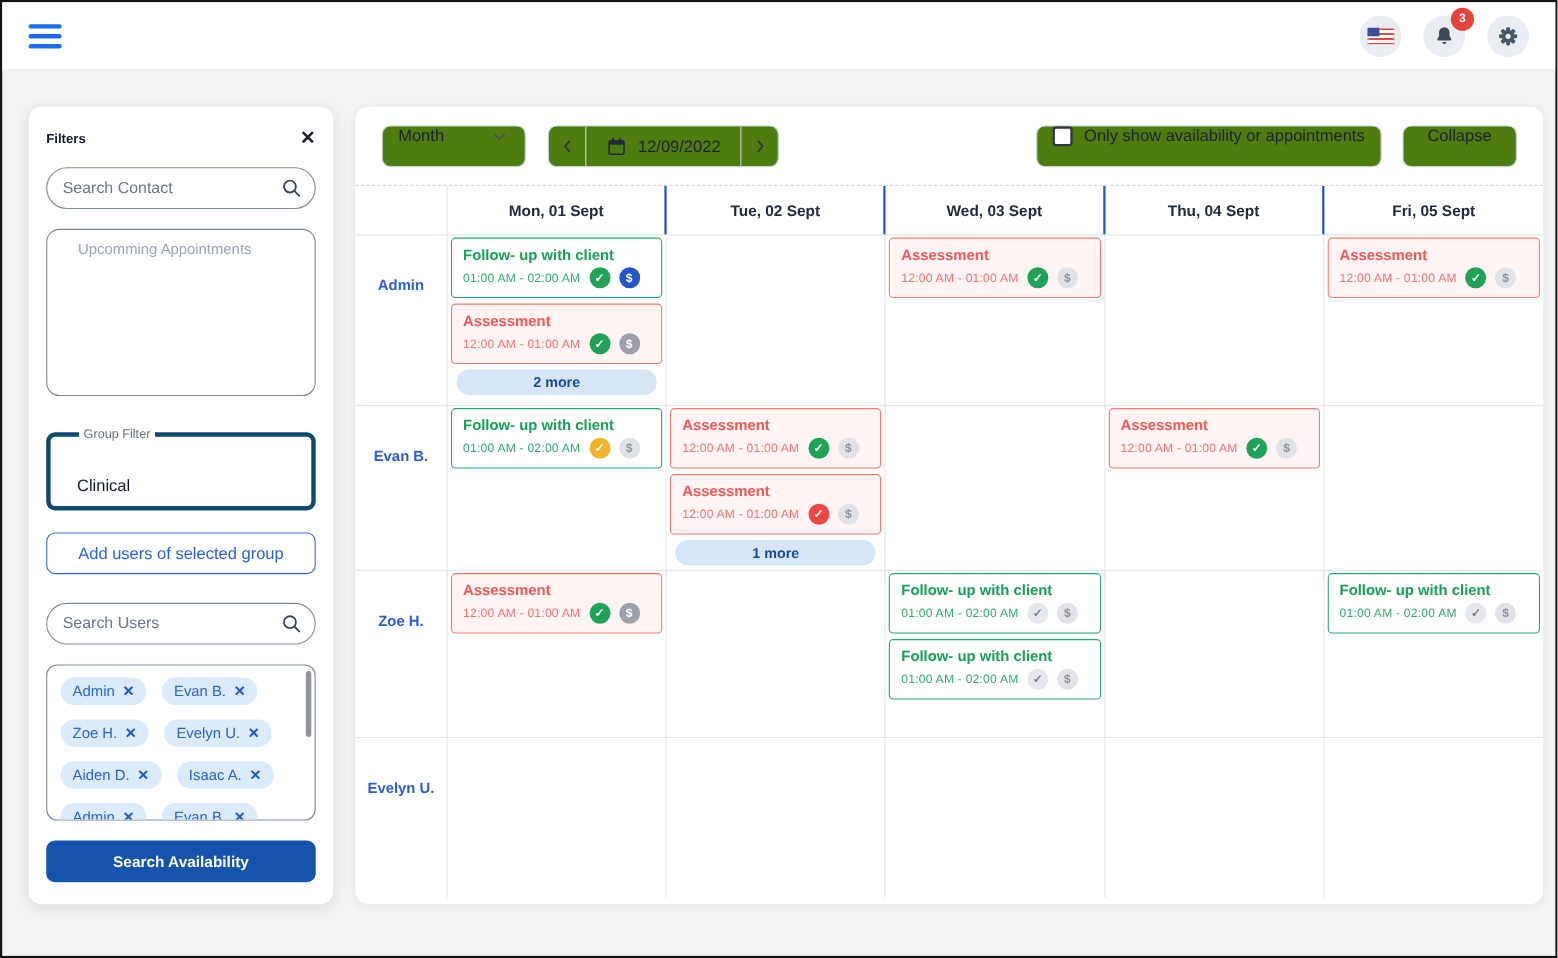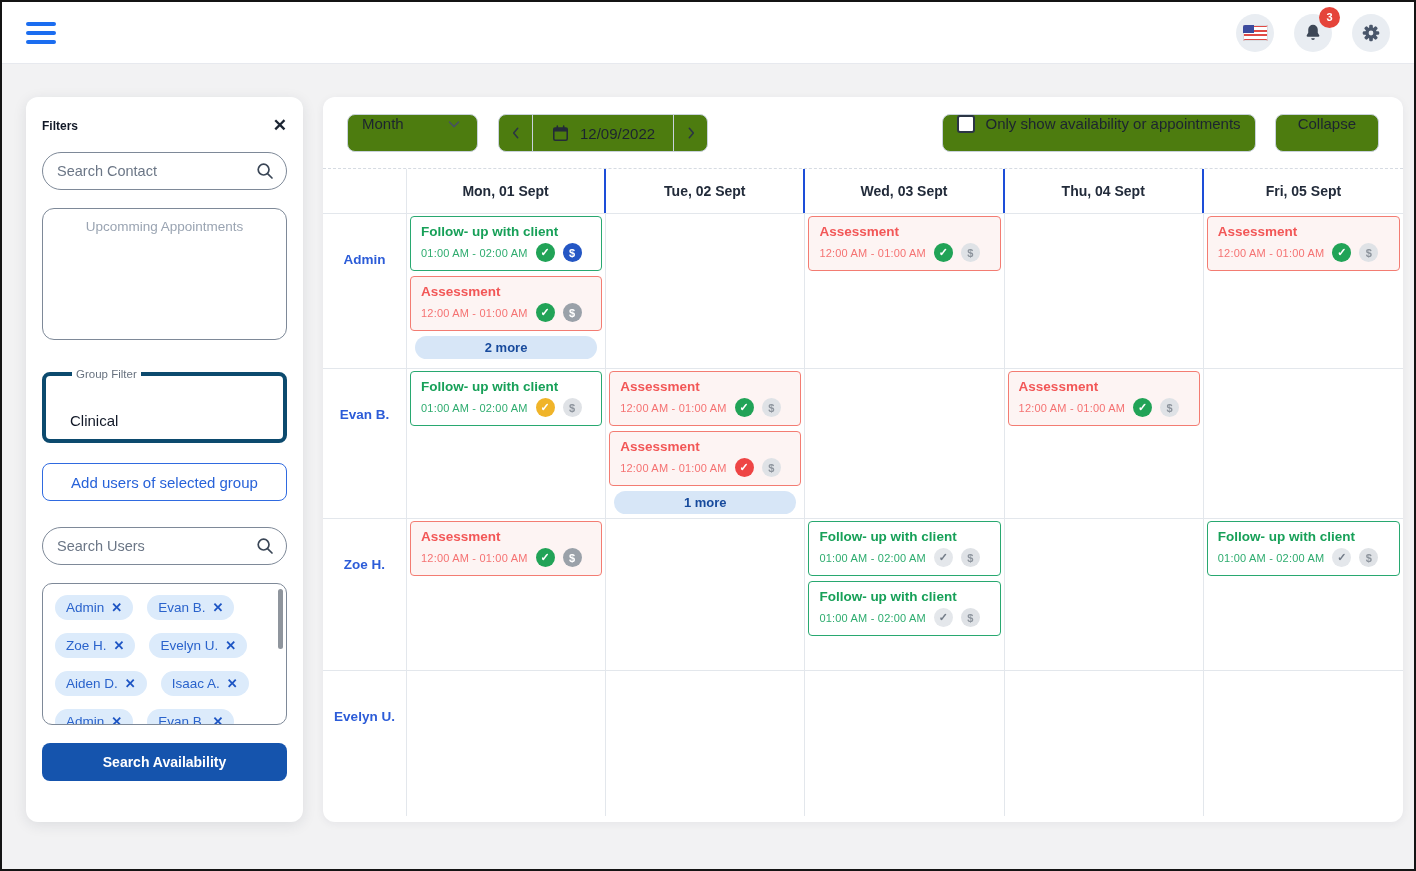--- a/index.html
+++ b/index.html
@@ -26,22 +26,22 @@
   
   .filters { width:277px; height:725px; margin-left:24px; padding:20px 16px; box-shadow:0 3px 14px rgba(30,40,60,.10); flex-shrink:0; }
   .filters-head { display:flex; align-items:center; justify-content:space-between; margin-bottom:18px; }
   .filters-title { font-size:12px; font-weight:bold; color:#111827; }
   .close-x { background:none; border:none; font-size:17px; font-weight:bold; color:#1b2432; cursor:pointer; line-height:1; }
   .search-wrap { position:relative; margin-bottom:18px; }
   .search-input { width:100%; height:38px; border:1px solid #7e8violet; border:1px solid #7e8998; border-radius:19px; padding:0 38px 0 14px;
                   font-size:14.5px; font-family:inherit; color:#111827; background:#fff; }
   .search-input::placeholder { color:#6b7686; }
   .search-ico { position:absolute; right:12px; top:9px; }
-  .appt-box { width:100%; height:132px; border:1px solid #7e8998; border-radius:12px; padding:10px 11px; font-size:13.5px;
-              font-family:inherit; resize:none; color:#111827; margin-bottom:24px; background:#fff;text-align:center; }
+  .appt-box { width:100%; height:152px; border:1px solid #7e8998; border-radius:12px; padding:10px 28px; font-size:13.5px;
+              font-family:inherit; resize:none; color:#111827; margin-bottom:24px; background:#fff; }
   .appt-box::placeholder { color:#9aa4b2; }
   .group-fs { border:4px solid #0c4a6e; border-radius:8px; padding:0 22px 6px; margin-bottom:20px; }
   .group-fs legend { font-size:11.5px; color:#68727f; padding:0 4px; margin-left:4px; }
   .group-input { border:none; outline:none; width:100%; font-size:15px; font-family:inherit; color:#111827; padding:1px 2px 4px; background:transparent;margin-top:31px; }
   .btn-outline-blue { width:100%; height:38px; border:1.5px solid #2f6ae0; border-radius:8px; background:#fff; color:#2762d9;
                       font-size:15px; font-family:inherit; cursor:pointer; margin-bottom:26px; }
   .chips-box { position:relative; border:1px solid #7e8998; border-radius:10px; height:142px; overflow:hidden; margin-bottom:18px; }
   .chips { display:flex; flex-wrap:wrap; gap:13px 14px; padding:11px 12px; }
   .chip { display:inline-flex; align-items:center; gap:7px; background:#dcebfb; border-radius:14px; padding:5px 11px;
           font-size:13.5px; color:#2a63cc; cursor:pointer; white-space:nowrap; }

